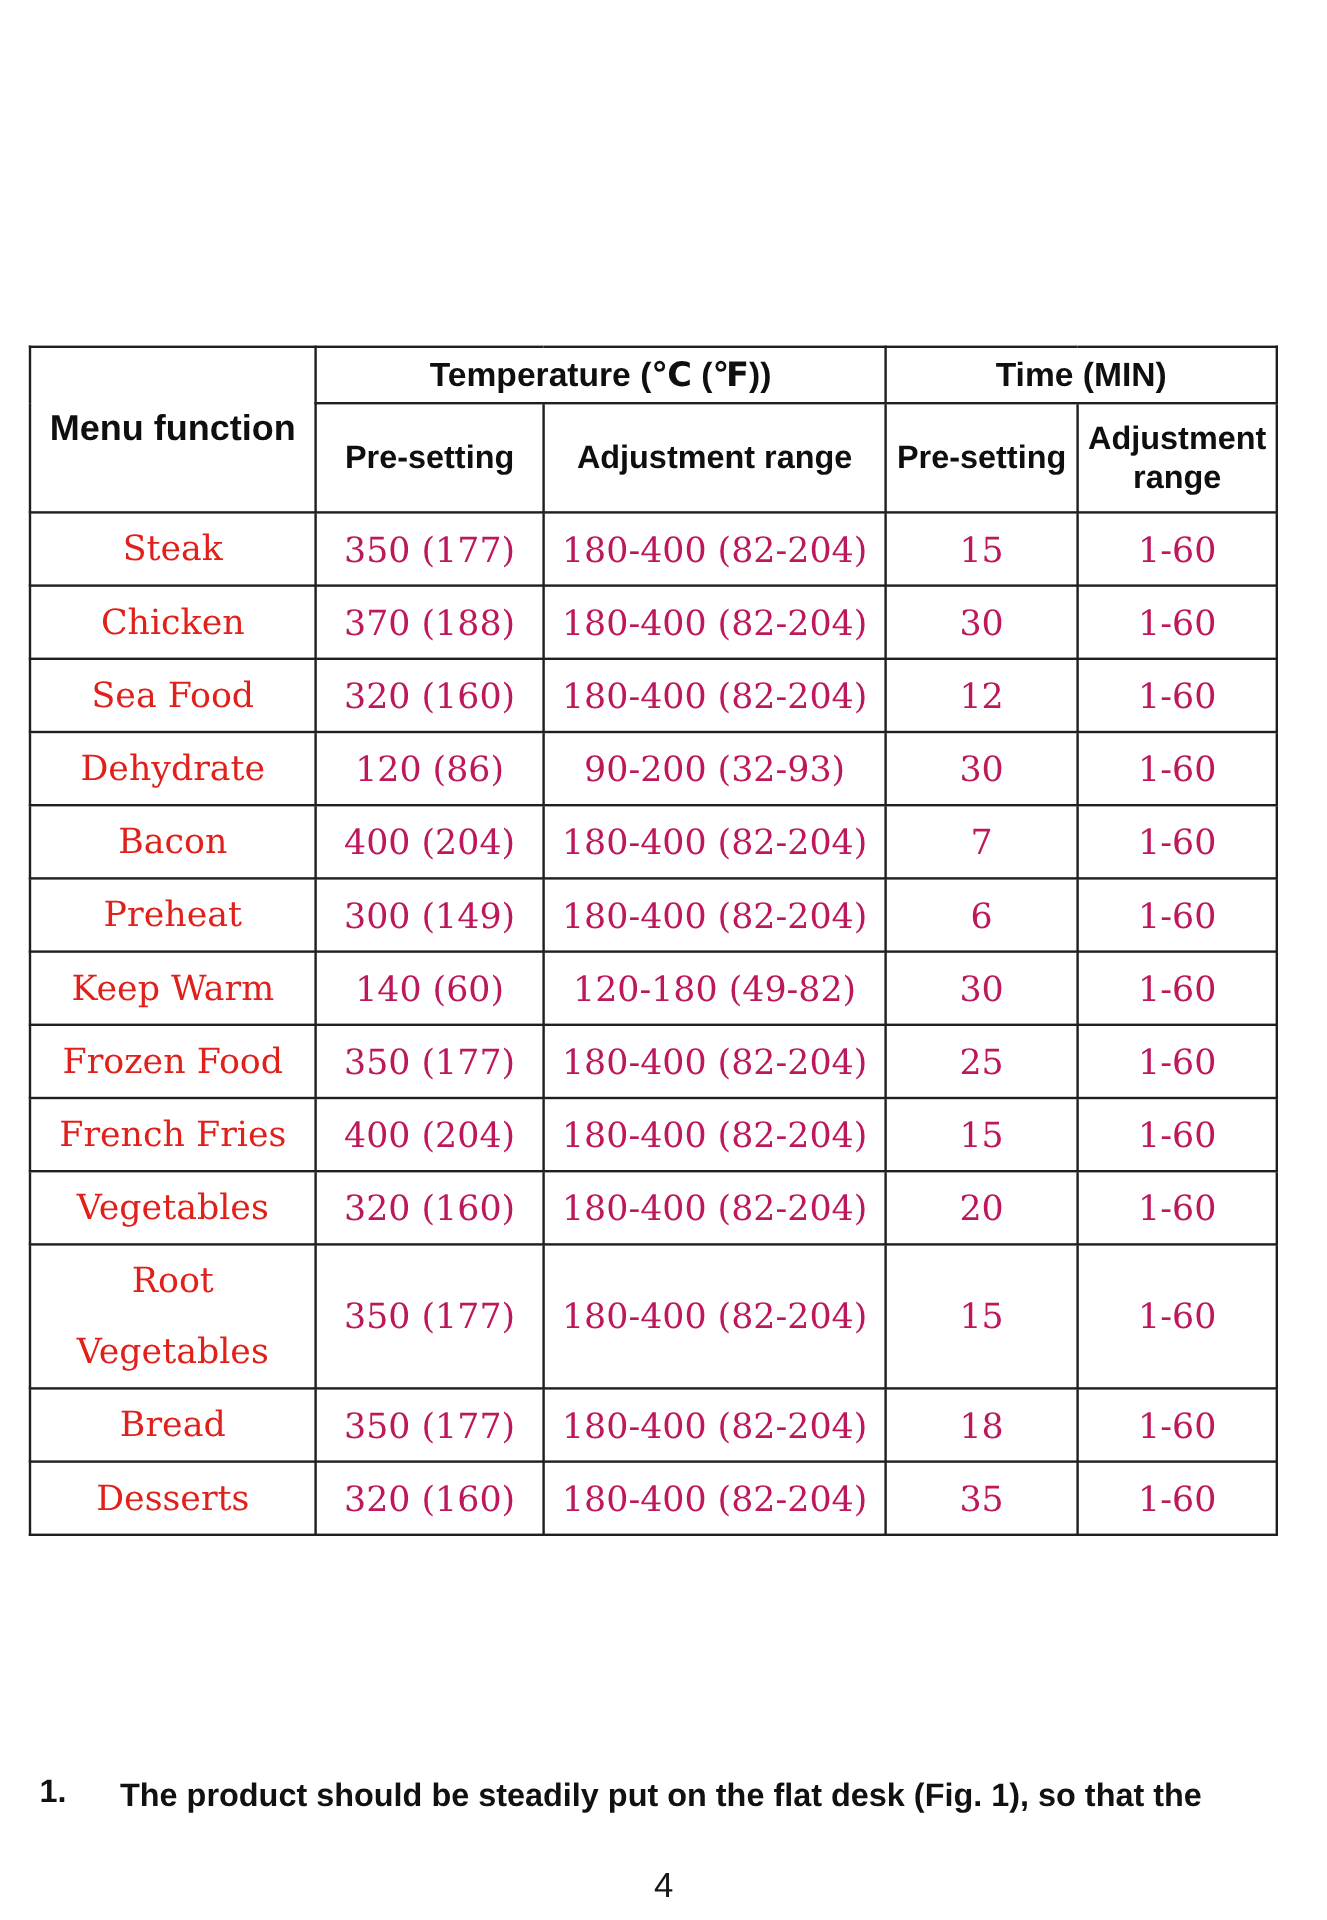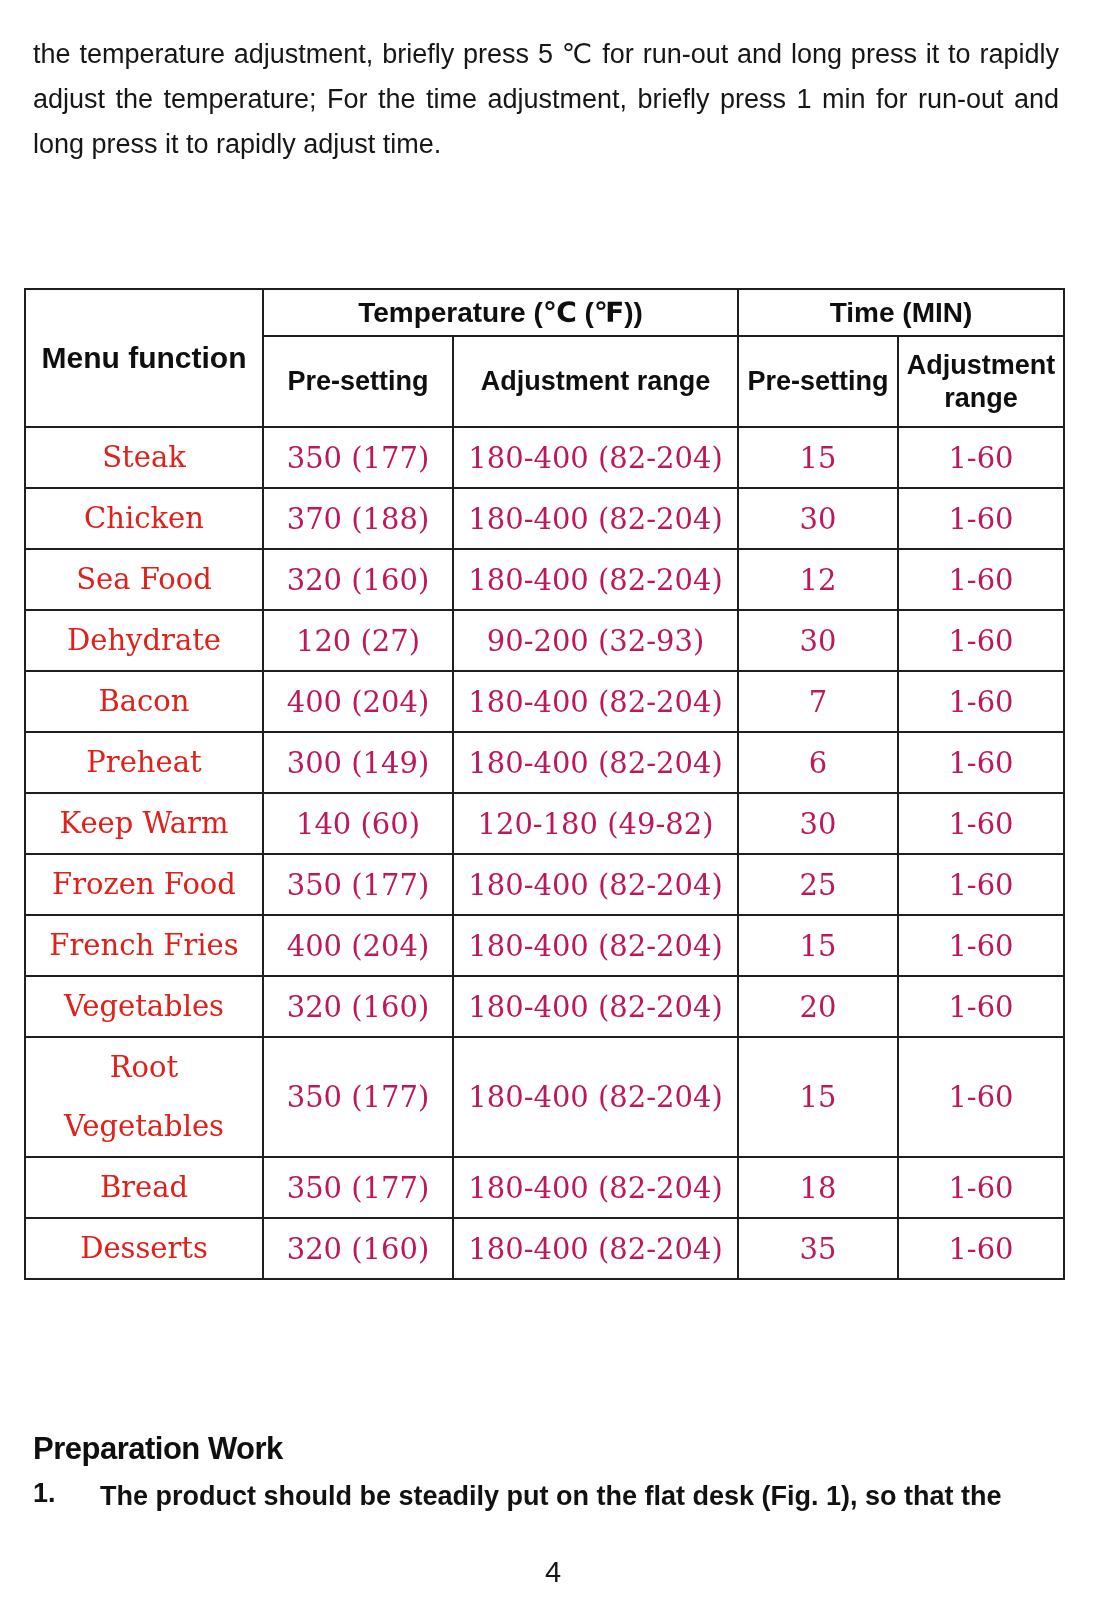--- a/index.html
+++ b/index.html
@@ -72,21 +72,20 @@
   .page-number{
     position:absolute;left:0;top:1556px;width:1106px;
     text-align:center;font-size:29px;color:#161616;
   }
 </style>
 </head>
 <body>
 
 <div class="page">
 
-  <p class="intro">the temperature adjustment, briefly press 5 ℃  for run-out and long press it to rapidly adjust the temperature; For the time adjustment, briefly press 1 min for run-out and long press it to rapidly adjust time.</p>
 
 
   <table class="menu-table">
     <colgroup>
       <col style="width:238px">
       <col style="width:190px">
       <col style="width:285px">
       <col style="width:160px">
       <col style="width:166px">
     </colgroup>
@@ -120,21 +119,21 @@
         </tr>
         <tr>
           <td class="menu-cell">Sea Food</td>
           <td class="val-cell">320 (160)</td>
           <td class="val-cell">180-400 (82-204)</td>
           <td class="val-cell">12</td>
           <td class="val-cell">1-60</td>
         </tr>
         <tr>
           <td class="menu-cell">Dehydrate</td>
-          <td class="val-cell">120 (27)</td>
+          <td class="val-cell">120 (86)</td>
           <td class="val-cell">90-200 (32-93)</td>
           <td class="val-cell">30</td>
           <td class="val-cell">1-60</td>
         </tr>
         <tr>
           <td class="menu-cell">Bacon</td>
           <td class="val-cell">400 (204)</td>
           <td class="val-cell">180-400 (82-204)</td>
           <td class="val-cell">7</td>
           <td class="val-cell">1-60</td>
@@ -192,21 +191,20 @@
         <tr>
           <td class="menu-cell">Desserts</td>
           <td class="val-cell">320 (160)</td>
           <td class="val-cell">180-400 (82-204)</td>
           <td class="val-cell">35</td>
           <td class="val-cell">1-60</td>
         </tr>
       </tbody>
   </table>
 
-  <h2 class="section-heading">Preparation Work</h2>
 
   <div class="list-item">
     <span class="num">1.</span>
     <span class="li-text">The product should be steadily put on the flat desk (Fig. 1), so that the</span>
   </div>
 
   <div class="page-number">4</div>
 
 </div>
 

